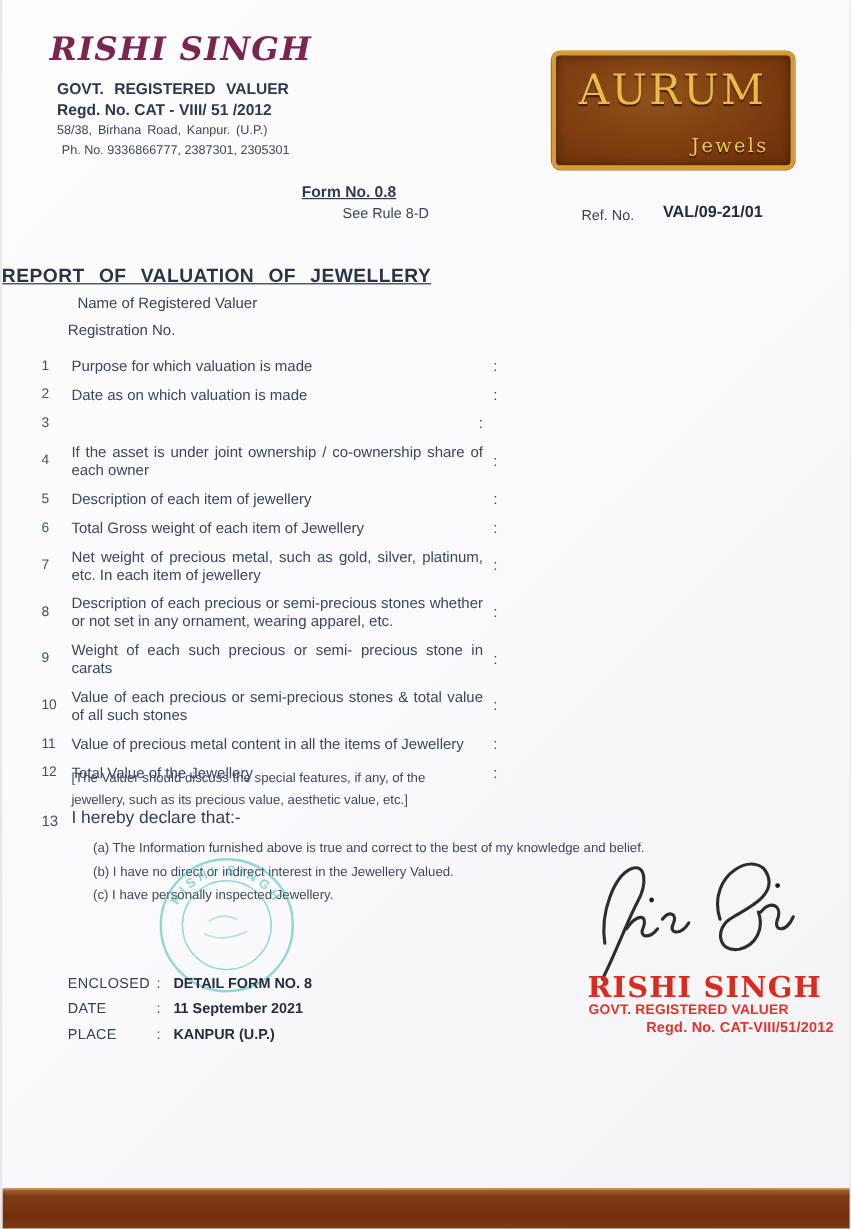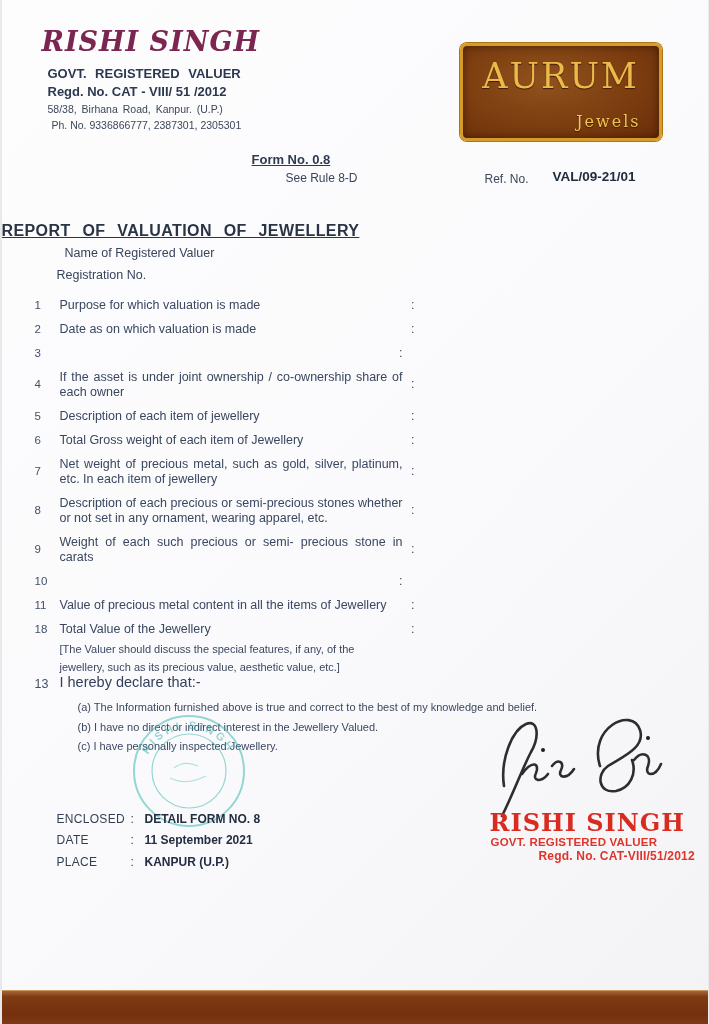--- a/index.html
+++ b/index.html
@@ -153,29 +153,30 @@
       <span class="txt">Description of each precious or semi-precious stones whether or not set in any ornament, wearing apparel, etc.</span>
       <span class="colon">:</span>
     </div>
     <div class="item">
       <span class="no">9</span>
       <span class="txt">Weight of each such precious or semi- precious stone in carats</span>
       <span class="colon">:</span>
     </div>
     <div class="item">
       <span class="no">10</span>
+      <span class="txt">Value of each precious or semi-precious stones &amp; total value of all such stones</span>
       <span class="colon">:</span>
     </div>
     <div class="item">
       <span class="no">11</span>
       <span class="txt">Value of precious metal content in all the items of Jewellery</span>
       <span class="colon">:</span>
     </div>
     <div class="item">
-      <span class="no">18</span>
+      <span class="no">12</span>
       <span class="txt">Total Value of the Jewellery</span>
       <span class="colon">:</span>
     </div>
   </div>
 
   <div class="abs note">[The Valuer should discuss the special features, if any, of the jewellery, such as its precious value, aesthetic value, etc.]</div>
 
   <div class="abs dec-no">13</div>
   <div class="abs dec-head">I hereby declare that:-</div>
   <div class="abs dec-a">(a)  The Information furnished above is true and correct to the best of my knowledge and belief.</div>

